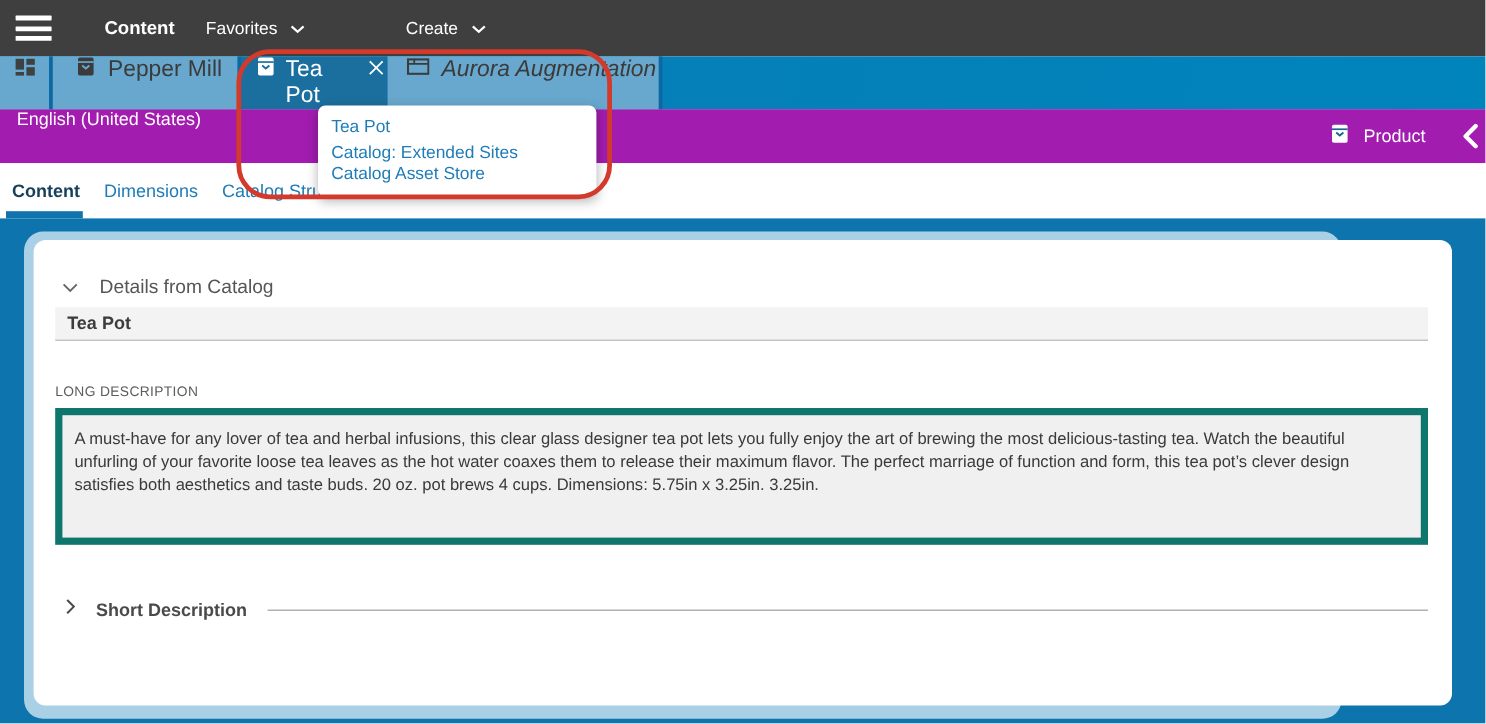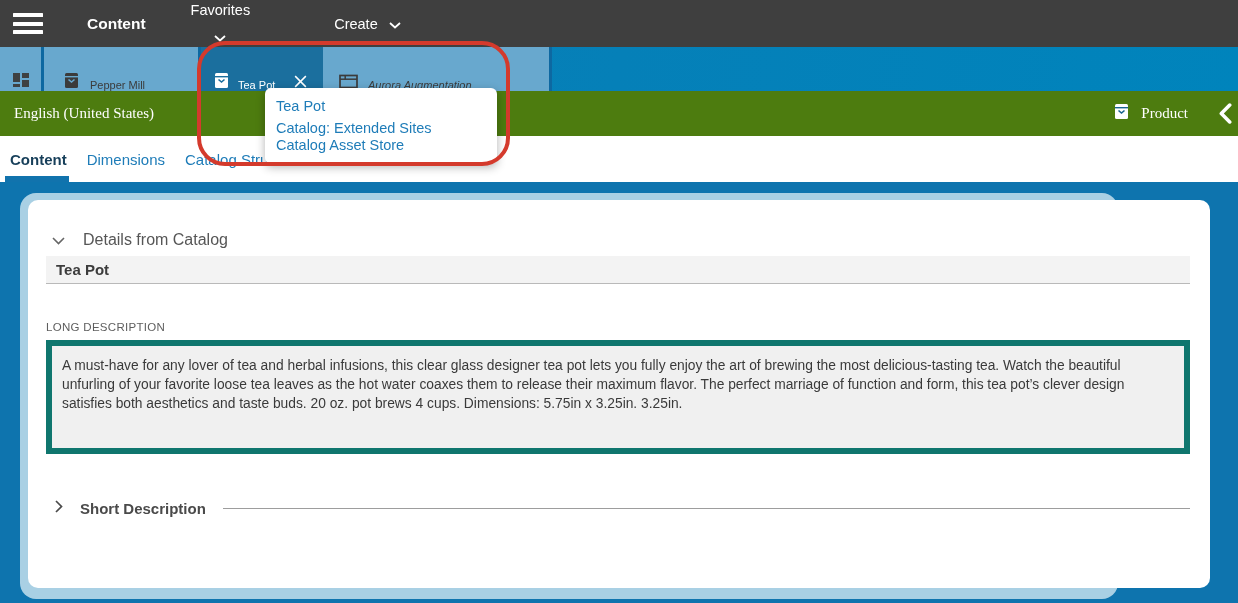--- a/index.html
+++ b/index.html
@@ -5,35 +5,35 @@
   * { box-sizing: border-box; margin: 0; padding: 0; }
   html, body { width: 1238px; height: 603px; overflow: hidden; }
   body { font-family: "Liberation Sans", "DejaVu Sans", sans-serif; position: relative; background: #fff; }
 
   
   .topbar { height: 47px; background: #3f3f3f; display: flex; align-items: center; padding-left: 13px; }
   .hamburger { width: 30px; height: 21px; display: flex; flex-direction: column; justify-content: space-between; cursor: pointer; }
   .hamburger span { display: block; height: 4px; background: #fff; border-radius: 0.5px; }
   .topbar .app-title { color: #fff; font-weight: bold; font-size: 15.5px; margin-left: 44px; }
   .topbar .menu { color: #fff; font-size: 14.5px; display: flex; align-items: center; gap: 11px; cursor: pointer; }
-  .topbar .menu.favorites { margin-left: 45px; flex-direction: column; }
+  .topbar .menu.favorites { margin-left: 26px; }
   .topbar .menu.create { margin-left: 84px; }
 
   
   .tabstrip { height: 44px; display: flex; background: linear-gradient(100deg, #0a7cb4, #0084bc); }
-  .tabstrip .tab { display: flex; align-items: flex-end; background: #68a8ce; color: #3b3b3b; font-size: 11px; cursor: pointer; flex: none; }
+  .tabstrip .tab { display: flex; align-items: flex-start; background: #68a8ce; color: #3b3b3b; font-size: 19px; cursor: pointer; flex: none; }
   .tabstrip .tab.home { width: 41px; justify-content: center; }
   .tabstrip .tab.t-pepper { width: 154px; padding-left: 20px; gap: 11px; }
   .tabstrip .tab.t-teapot { width: 122px; padding-left: 13px; gap: 9px; background: #1b6f9e; color: #fff; }
   .tabstrip .tab.t-aurora { width: 226px; padding-left: 16px; gap: 10px; font-style: italic; }
   .tabstrip .vdiv { width: 3px; background: #0d68a1; flex: none; }
   .tab .close { margin-left: 7px; display: flex; align-items: center; cursor: pointer; padding: 2px; }
 
   
-  .localebar { height: 45px; background: #4d7c0f; display: flex; align-items: center; padding: 0 4px 0 14px; color: #fff; font-family: Liberation Serif, serif; }
+  .localebar { height: 45px; background: #a21caf; display: flex; padding: 0 4px 0 14px; color: #fff; }
   .localebar .locale { font-size: 15px; }
   .localebar .right { margin-left: auto; display: flex; align-items: center; gap: 12px; }
   .localebar .type-label { font-size: 15px; }
   .localebar .collapse { margin-left: 16px; cursor: pointer; display: flex; align-items: center; padding: 2px; }
 
   
   .subtabs { height: 46px; background: #fff; display: flex; align-items: center; padding-left: 10px; position: relative; }
   .subtab { font-size: 15px; color: #1e7cb8; cursor: pointer; margin-right: 20px; }
   .subtab.active { color: #173f5a; font-weight: bold; }
   .subtab-underline { position: absolute; left: 5px; bottom: 0; width: 64px; height: 6px; background: #1173ad; }

